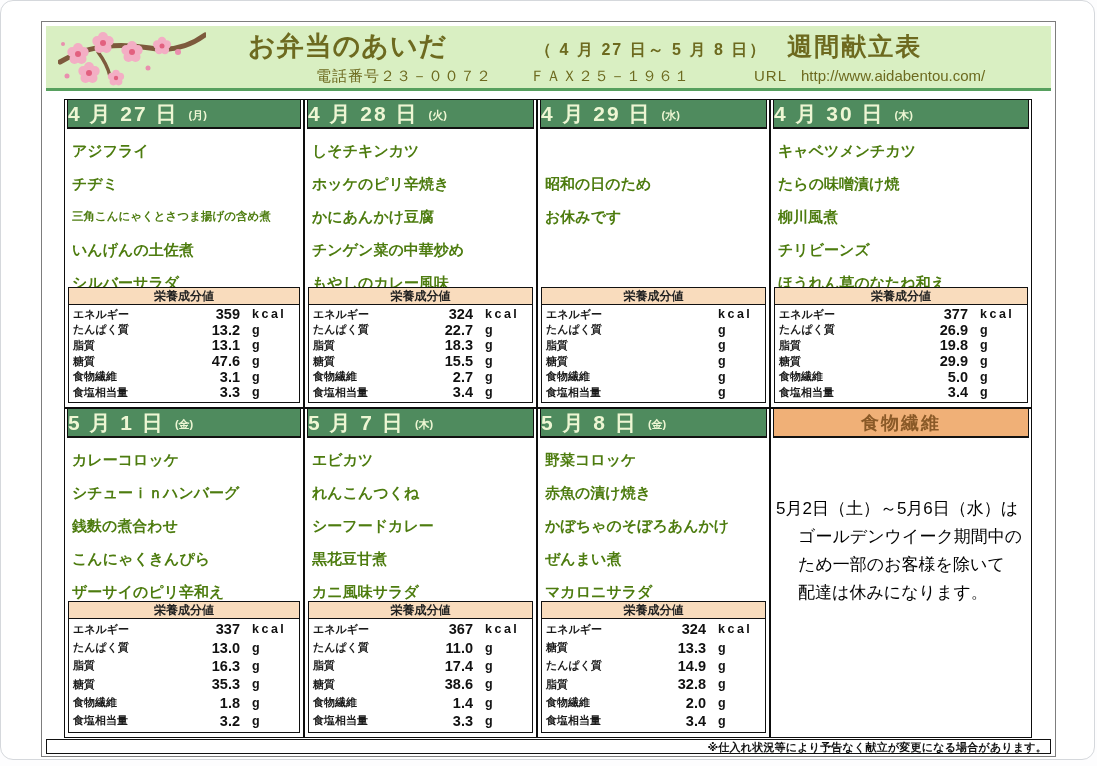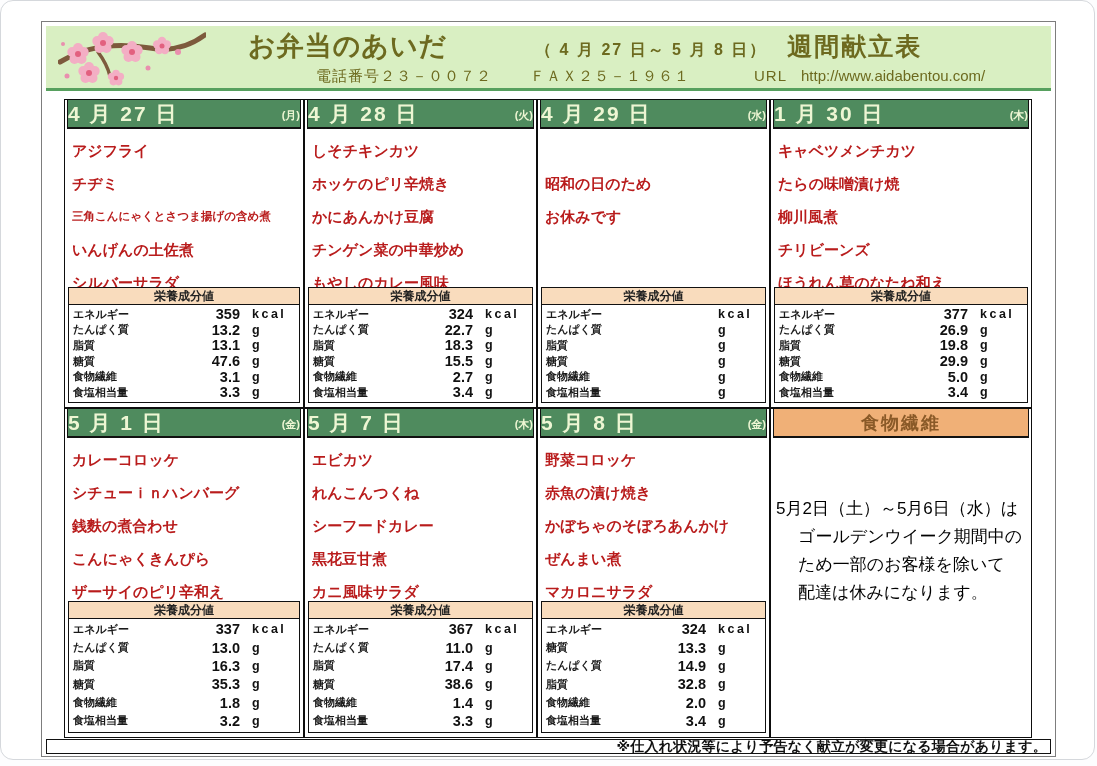--- a/index.html
+++ b/index.html
@@ -43,29 +43,29 @@
   }
   [data-each="days"] { display:contents; }
   .day-cell, .notice-cell {
     border:1px solid #0d0d0d; background:#fff;
     display:flex; flex-direction:column; min-width:0;
   }
   .day-head {
     height:29px; margin:0 2px; flex:0 0 29px;
     background:#4f8b5e; border-left:1px solid #111; border-right:1px solid #111;
     border-bottom:2px solid #111;
-    display:flex; align-items:center; justify-content:space-between; gap:22px;
+    display:flex; align-items:center; justify-content:flex-start; gap:10px;
     color:#edf6d3;
   }
   .day-date { font-size:21px; font-weight:700; letter-spacing:2px; }
   .day-weekday { font-size:11px; font-weight:700; margin-top:3px; }
   .menu-list { flex:1 1 auto; padding:5px 4px 0 7px; overflow:hidden; }
   .menu-item {
     height:33px; line-height:33px; font-size:15px; font-weight:700;
-    white-space:nowrap; overflow:hidden; color:#b91c1c;
+    white-space:nowrap; overflow:hidden; color:#4d7c0f;
   }
   .menu-item.small { font-size:11.5px; }
   [data-each="days"] > .day-cell:nth-child(3) .menu-item { text-align:left; }
   
   .nutri { margin:0 3px 4px 3px; border:1.5px solid #111; flex:0 0 auto; }
   .nutri-head {
     background:#f9dcbd; border-bottom:1.5px solid #111;
     text-align:center; font-size:12px; font-weight:700; color:#222;
     height:17px; line-height:16px;
   }
@@ -81,22 +81,22 @@
     background:#f0b077; border-left:1px solid #111; border-right:1px solid #111;
     border-bottom:2px solid #111;
     display:flex; align-items:center; justify-content:center;
     color:#8a5a28; font-size:18px; font-weight:700; letter-spacing:2px;
   }
   .notice-body { padding:57px 6px 0 5px; font-size:17px; line-height:1.64; color:#000000; }
   .notice-line:not(:first-child) { padding-left:22px; }
   
   .footer-strip {
     margin:1px 4px 3px 4px; border:1.5px solid #111; height:15px;
-    display:flex; align-items:center; justify-content:flex-end;
-    font-size:14px; font-weight:700; padding-right:3px; letter-spacing:0.2px;padding-left:14px;
+    display:flex; justify-content:flex-end;
+    font-size:11px; font-weight:700; padding-right:3px; letter-spacing:0.2px;padding-left:14px;
   }
 </style>
 </head>
 <body>
 
 <div class="card">
   <div class="sheet">
 
     <div class="head-band">
       <div class="sakura">
@@ -320,21 +320,21 @@
                   <span class="nutri-label">食塩相当量</span>
                   <span class="nutri-value"></span>
                   <span class="nutri-unit">g</span>
                 </div>
               </div>
             </div>
           </div>
         
           <div class="day-cell">
             <div class="day-head">
-              <span class="day-date">1 月 30 日</span>
+              <span class="day-date">4 月 30 日</span>
               <span class="day-weekday">(木)</span>
             </div>
             <div class="menu-list">
               <div class="menu-item">キャベツメンチカツ</div>
               <div class="menu-item">たらの味噌漬け焼</div>
               <div class="menu-item">柳川風煮</div>
               <div class="menu-item">チリビーンズ</div>
               <div class="menu-item">ほうれん草のなたね和え</div>
             </div>
             <div class="nutri">

